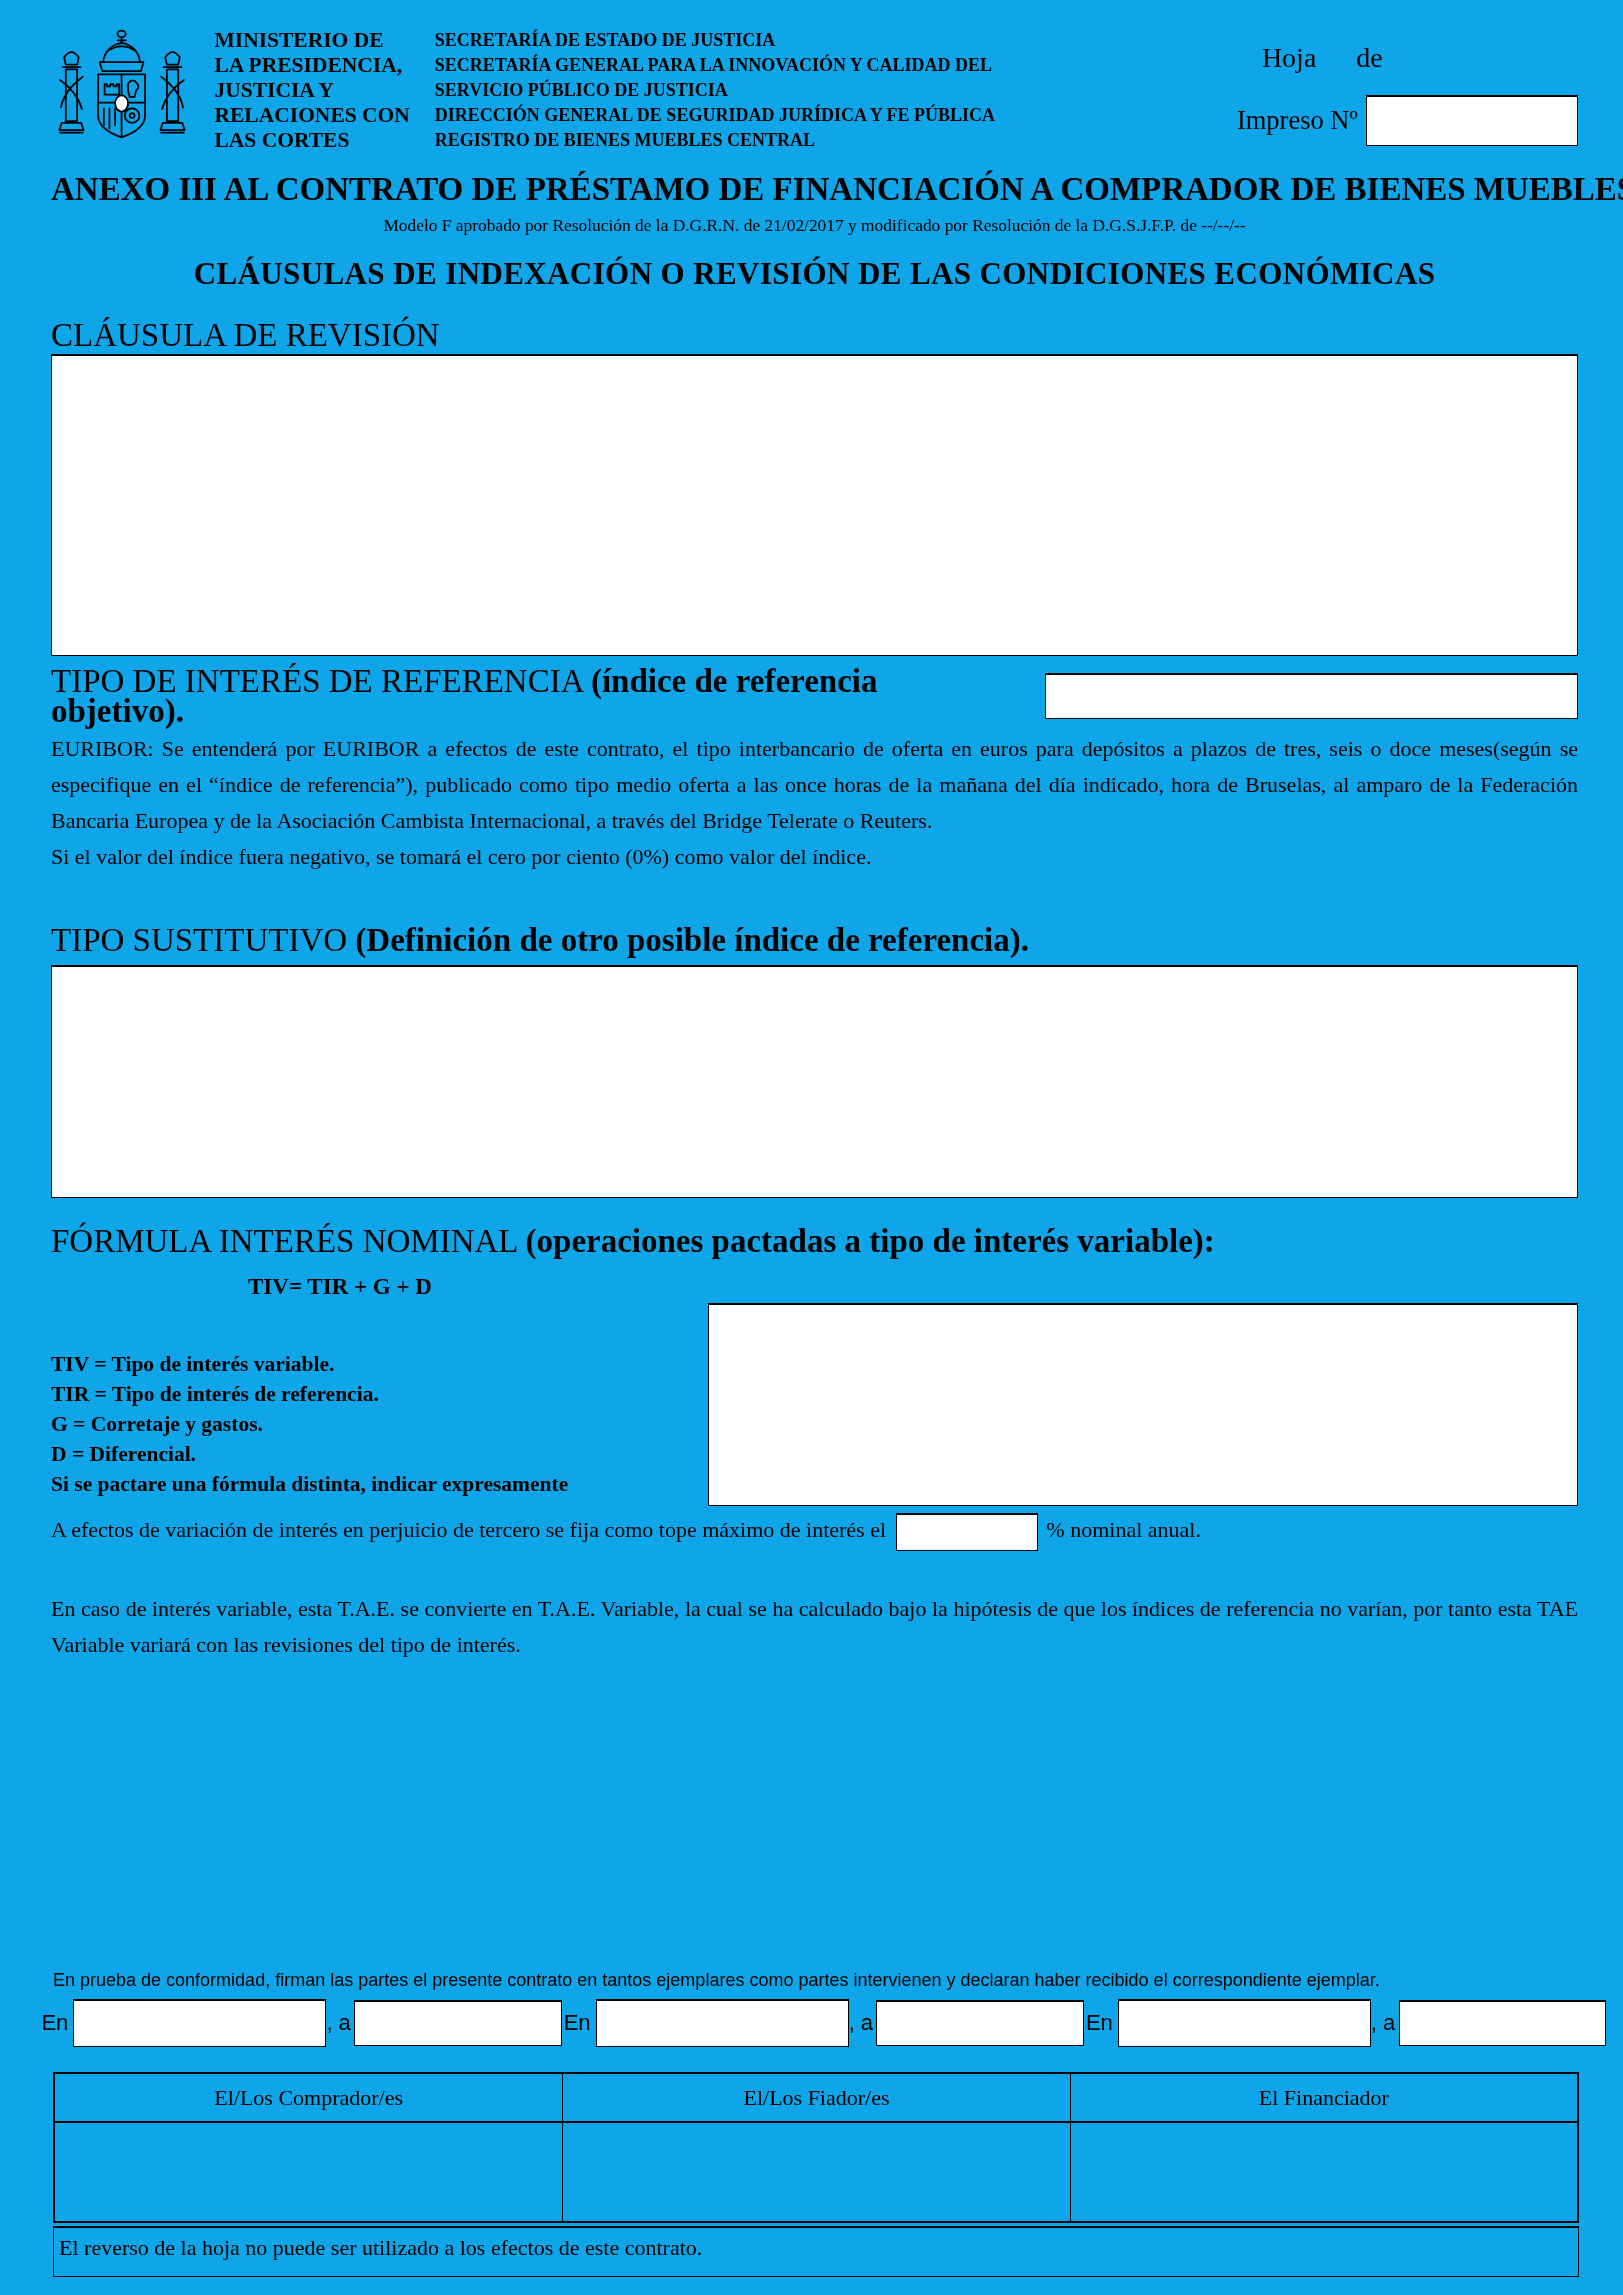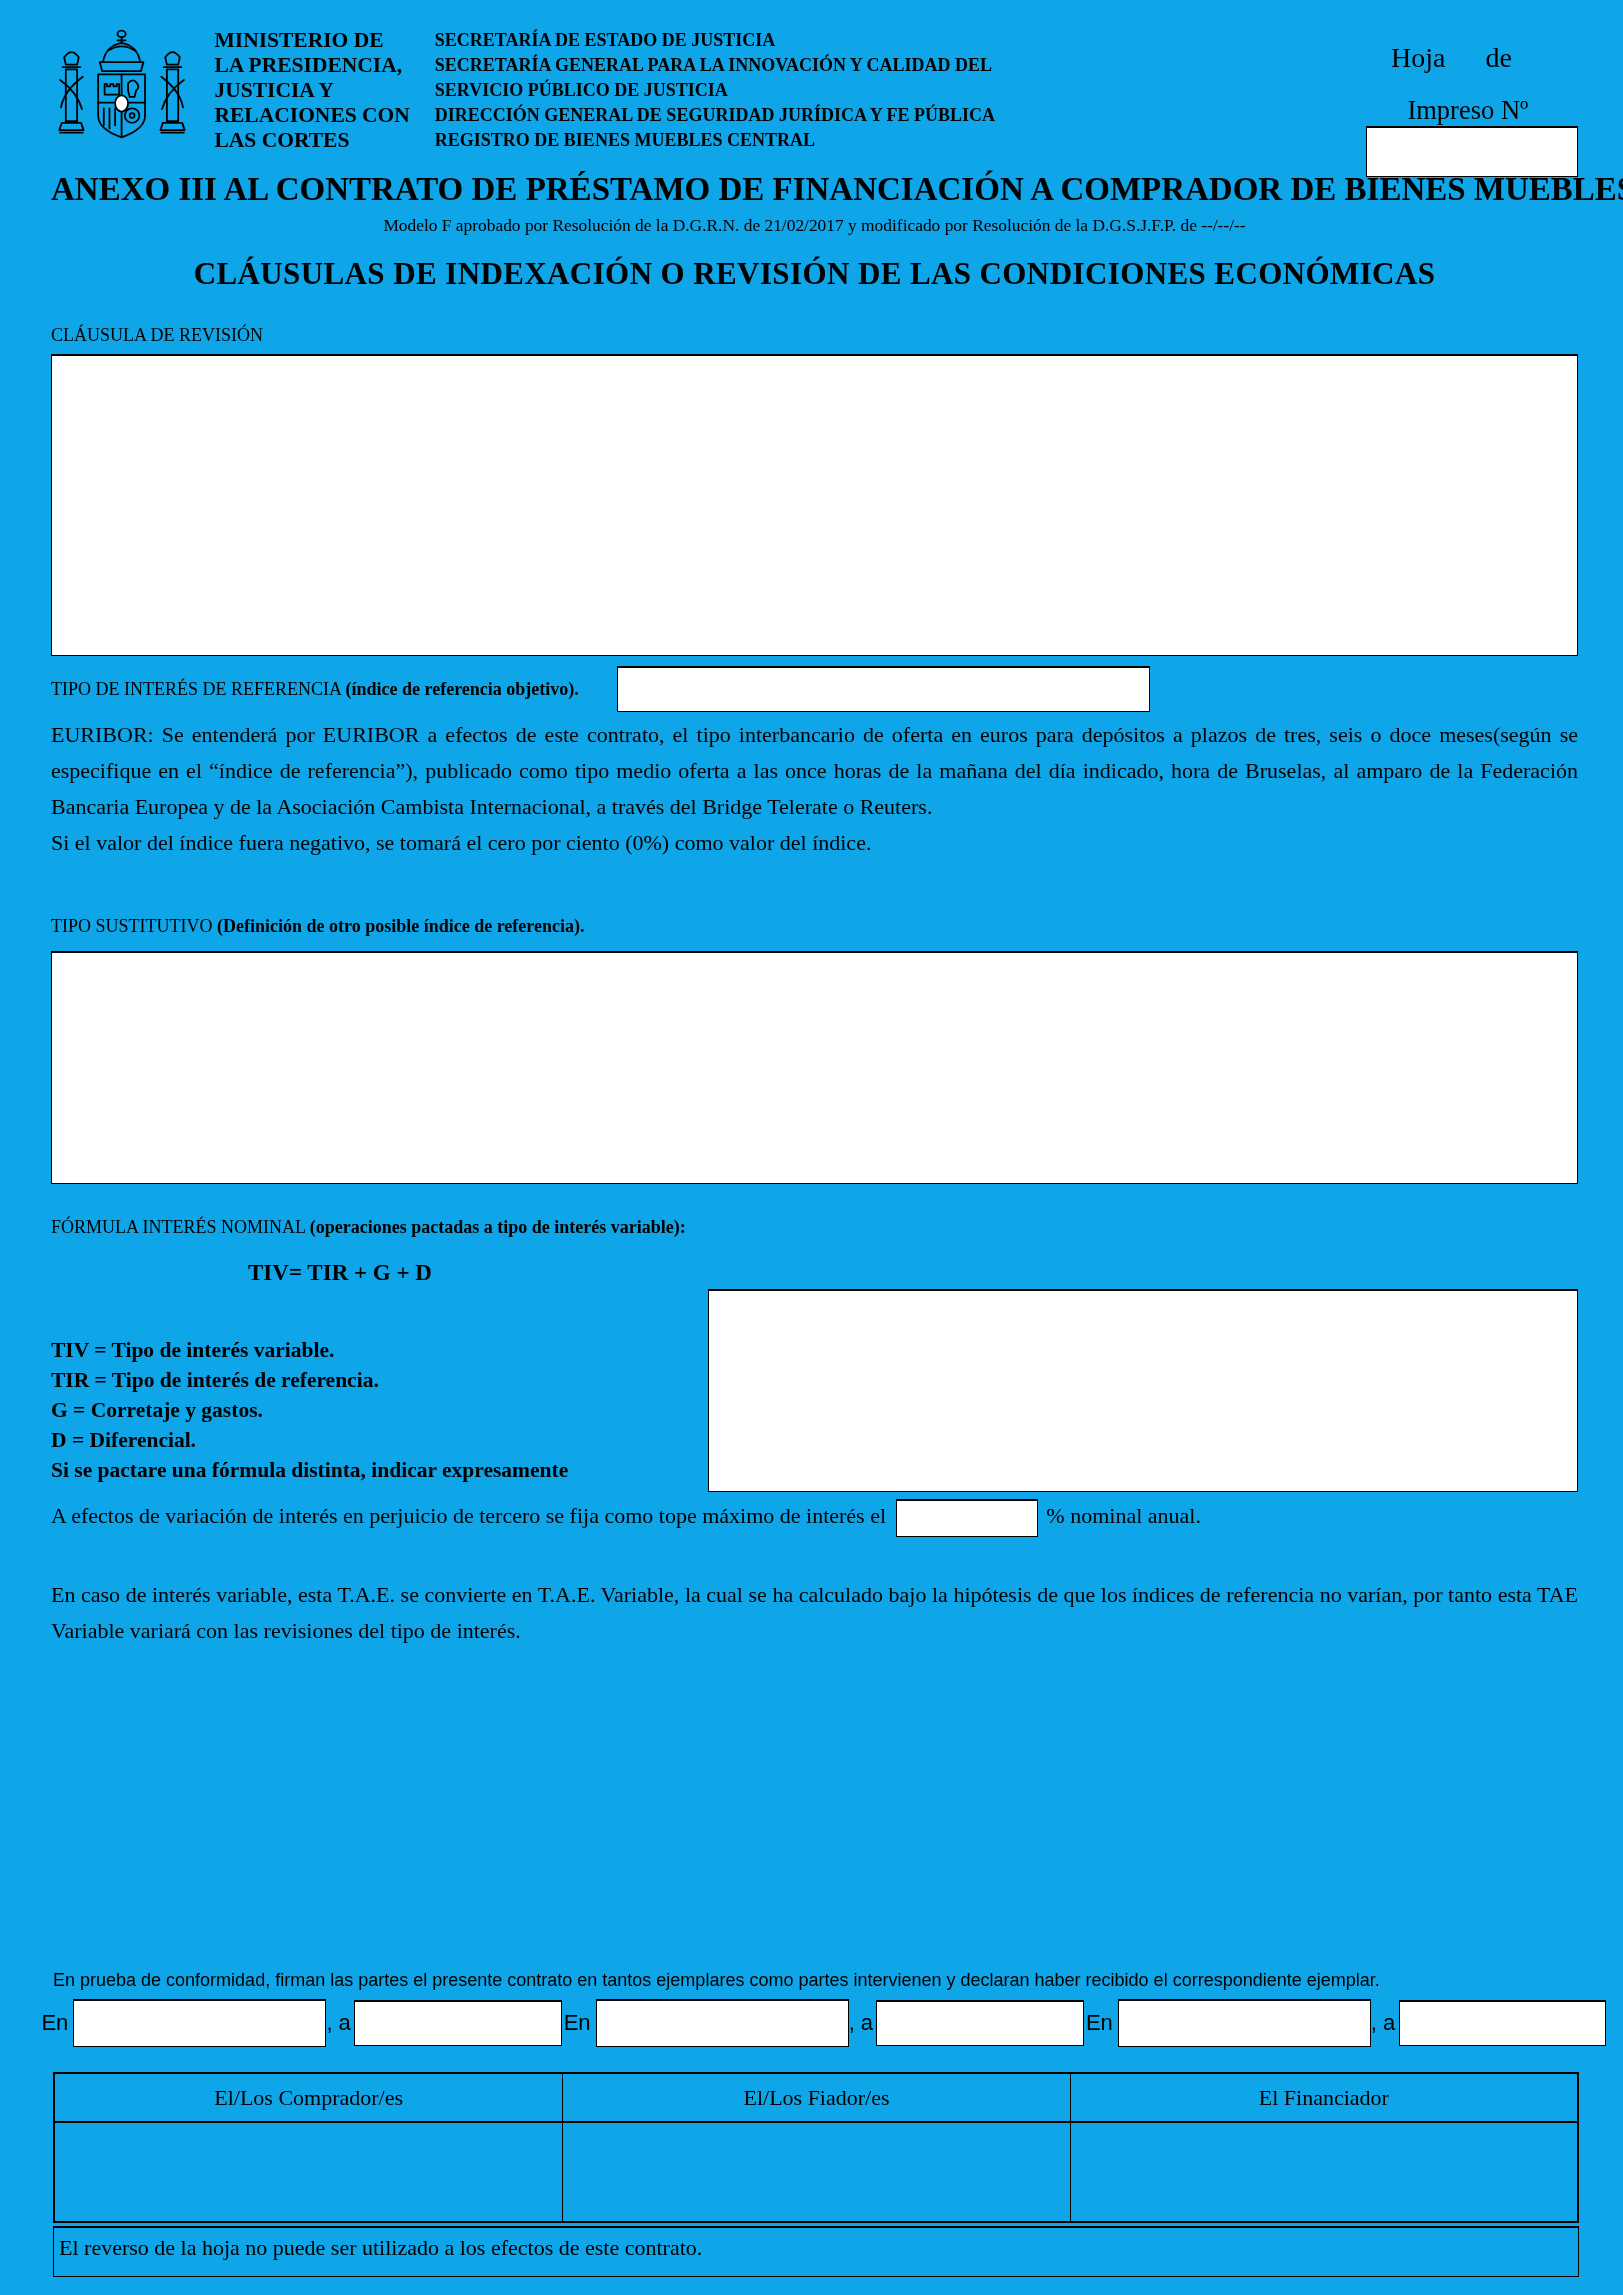--- a/index.html
+++ b/index.html
@@ -13,33 +13,33 @@
     padding:0 45px 0 51px;
   }
   
   .hdr { display:flex; align-items:flex-start; padding-top:25px; height:134px; }
   .coat { flex:none; }
   .ministry { margin-left:21.5px; font-weight:bold; font-size:21.5px; line-height:25px; white-space:nowrap; padding-top:3.3px; }
   .secretariat { margin-left:25px; font-weight:bold; font-size:18px; line-height:25px; white-space:nowrap; padding-top:3.3px; }
   .hdr-right { margin-left:auto; padding-top:16.5px; }
   .hoja { font-size:28px; padding-left:25px; }
   .hoja-gap { display:inline-block; width:40px; }
-  .impreso-row { margin-top:21.5px; display:flex; align-items:center;flex-direction:column; }
+  .impreso-row { margin-top:21.5px; display:flex; align-items:center; }
   .impreso-label { font-size:26.5px; margin-right:8.3px; white-space:nowrap; }
   .input-box {
     display:inline-block; background:#fff; box-sizing:border-box;
     border:1.7px solid #000; border-top-width:2.5px;
   }
   .impreso-box { width:212px; height:51px; }
   
   .title { text-align:center; font-weight:bold; font-size:33px; margin-top:11.6px; white-space:nowrap; }
   .subtitle { text-align:center; font-size:17.4px; margin-top:7.4px; }
   .h2 { text-align:center; font-weight:bold; font-size:31px; margin-top:20px; letter-spacing:0.4px; }
   
-  .label-caps { font-size:18px; line-height:30px; }
+  .label-caps { font-size:33px; line-height:30px; }
   .lbl-revision { margin-top:28px; }
   .big-box { border:1.7px solid #000; border-top-width:2.5px; box-sizing:border-box; background:#fff; }
   .box-revision { height:302px; margin-top:4.1px; }
   .ref-row { margin-top:10px; display:flex; align-items:center;gap:28px; }
   .ref-box { flex:none; width:533px; height:46px; margin-left:10px; }
   .body { font-size:22px; line-height:36px; margin:0; }
   .just { text-align:justify; }
   .p-euribor { margin-top:5px; }
   .lbl-substitute { margin-top:50px; }
   .box-substitute { height:233px; margin-top:10px; }

